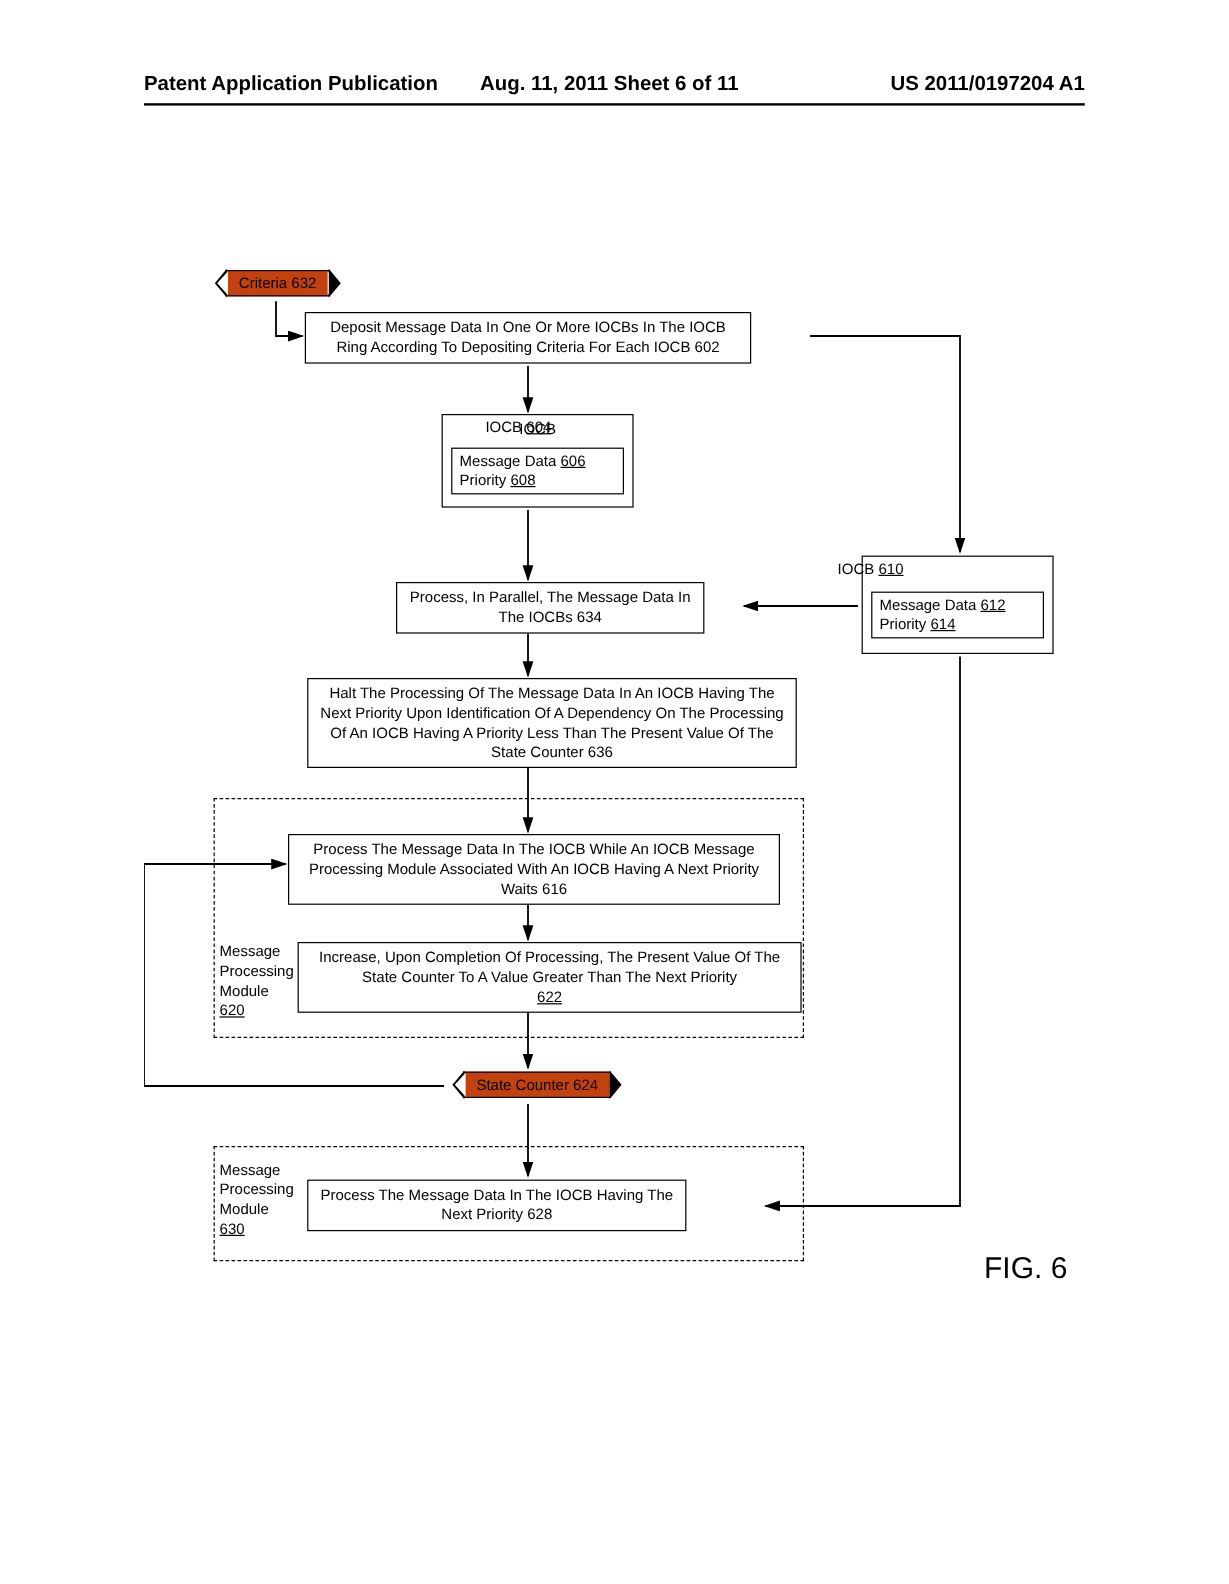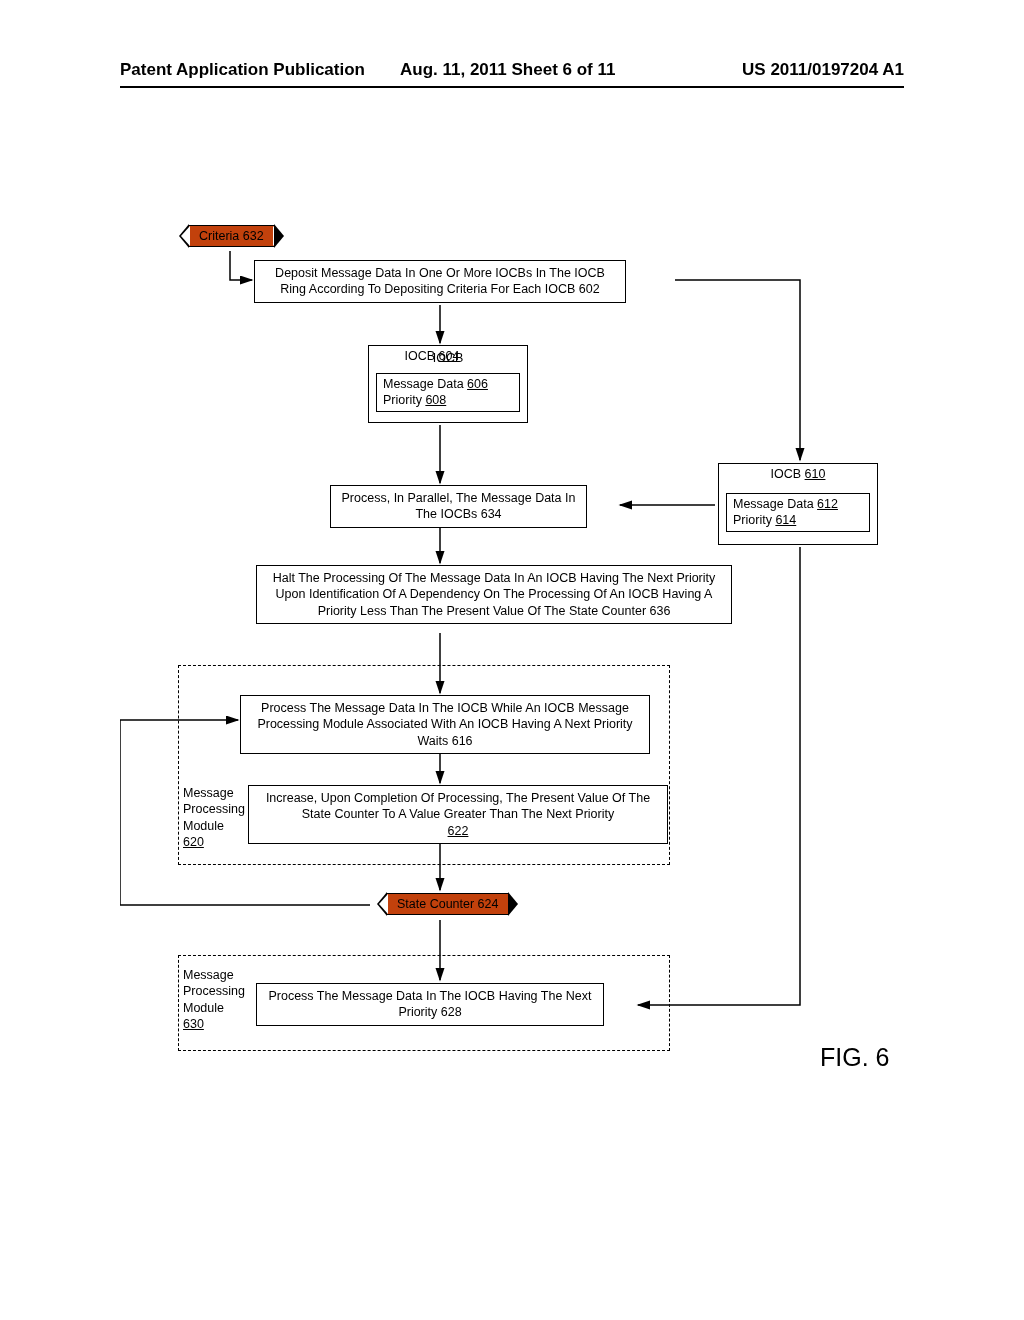--- a/index.html
+++ b/index.html
@@ -201,33 +201,33 @@
 
     <div style="position:absolute; left:248px; top:120px; width:128px; text-align:center; font-size:12.5px; padding-top:4px;">
       IOCB <span class="underline">604</span>
     </div>
     <div class="iocb-inner" style="left:256px; top:148px; width:144px;">
       Message Data <span class="underline">606</span><br>
       Priority <span class="underline">608</span>
     </div>
 
     <div class="box" style="left:598px; top:238px; width:160px; height:82px; padding:0;"></div>
-    <div style="position:absolute; left:598px; top:238px; width:160px; text-align:center; font-size:12.5px; padding-top:4px;">
+    <div style="position:absolute; left:578px; top:238px; width:160px; text-align:left; font-size:12.5px; padding-top:4px;">
       IOCB <span class="underline">610</span>
     </div>
     <div class="iocb-inner" style="left:606px; top:268px; width:144px;">
       Message Data <span class="underline">612</span><br>
       Priority <span class="underline">614</span>
     </div>
 
     <div class="box" style="left:210px; top:260px; width:257px;">
       <span>Process, In Parallel, The Message Data In The IOCBs 634</span>
     </div>
 
-    <div class="box" style="left:136px; top:340px; width:476px;">
+    <div class="box" style="left:136px; top:340px; width:408px;">
       <span>Halt The Processing Of The Message Data In An IOCB Having The Next Priority Upon Identification Of A Dependency On The Processing Of An IOCB Having A Priority Less Than The Present Value Of The State Counter 636</span>
     </div>
 
     <div class="dashed-container" style="left:58px; top:440px; width:492px; height:200px;"></div>
     <div class="module-label" style="left:63px; top:560px; white-space:pre-line;">Message<br>Processing<br>Module<br><span class="underline">620</span></div>
 
     <div class="box" style="left:120px; top:470px; width:410px;">
       <span>Process The Message Data In The IOCB While An IOCB Message Processing Module Associated With An IOCB Having A Next Priority Waits 616</span>
     </div>
 
@@ -237,21 +237,21 @@
     </div>
 
     <div class="tag" style="left:266px; top:668px;">
       <span class="inner-arrow-l"></span><span class="inner-arrow-r"></span>
       <span>State Counter 624</span>
     </div>
 
     <div class="dashed-container" style="left:58px; top:730px; width:492px; height:96px;"></div>
     <div class="module-label" style="left:63px; top:742px;">Message<br>Processing<br>Module<br><span class="underline">630</span></div>
 
-    <div class="box" style="left:136px; top:758px; width:348px;">
+    <div class="box" style="left:136px; top:758px; width:316px;">
       <span>Process The Message Data In The IOCB Having The Next Priority 628</span>
     </div>
 
     <div class="fig-label" style="left:700px; top:818px;">FIG. 6</div>
 
   </div>
 
 </div>
 
 </body></html>

